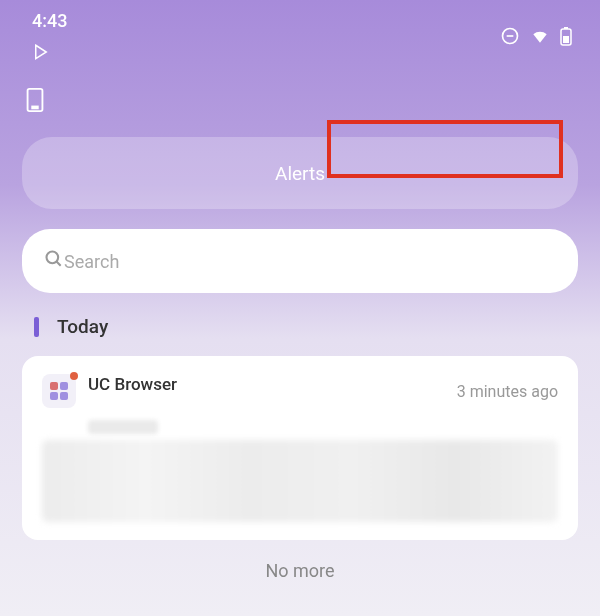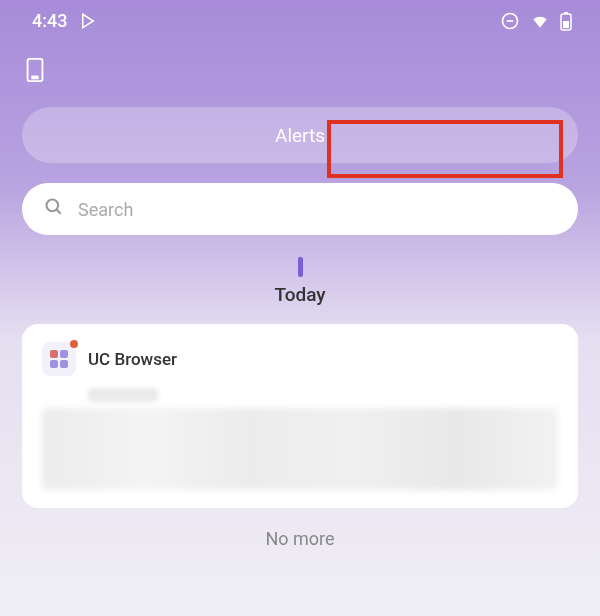--- a/index.html
+++ b/index.html
@@ -1,44 +1,44 @@
 <!DOCTYPE html>
 <html><head>
   <meta charset="utf-8">
   <style>
     * { margin: 0; padding: 0; box-sizing: border-box; font-family: -apple-system, BlinkMacSystemFont, 'Segoe UI', Roboto, sans-serif; }
     body { width: 600px; height: 616px; background: linear-gradient(to bottom, #a78bda 0%, #b9a3e0 30%, #e5dff1 55%, #f0eef5 100%); overflow: hidden; position: relative; }
     
     .status-bar { display: flex; justify-content: space-between; align-items: center; padding: 10px 28px 8px 32px; color: #fff; font-size: 18px; font-weight: 500; }
-    .status-left { display: flex; align-items: center; gap: 12px; }
+    .status-left { display: flex; gap: 12px; flex-direction: column; }
     .status-right { display: flex; align-items: center; gap: 10px; }
     .status-icon svg { display: block; }
     
     .header { display: flex; justify-content: space-between; align-items: center; padding: 18px 30px 20px 24px; }
     .page-title { color: #fff; font-size: 28px; font-weight: 400; }
     .header-icon { color: #fff; }
     
-    .tabs { display: flex; margin: 0 22px 20px 22px; background: rgba(255,255,255,0.25); border-radius: 30px; height: 56px; position: relative; }
+    .tabs { display: flex; margin: 0 22px 20px 22px; background: rgba(255,255,255,0.25); border-radius: 30px; height: 72px; position: relative; }
     .tab { flex: 1; display: flex; align-items: center; justify-content: center; font-size: 19px; color: #fff; border-radius: 30px; cursor: pointer; position: relative; }
     .tab.active { background: #fff; color: #6b52c9; font-weight: 500; position: relative; }
     .tab-badge { position: absolute; top: 18px; right: 50px; width: 8px; height: 8px; background: #e06040; border-radius: 50%; }
     .highlight-box { position: absolute; border: 4px solid #e03020; pointer-events: none; }
     
-    .search-bar { margin: 0 22px 22px 22px; background: #fff; border-radius: 28px; height: 52px; display: flex; align-items: center; padding: 0 22px; gap: 14px; }
+    .search-bar { margin: 0 22px 22px 22px; background: #fff; border-radius: 28px; height: 64px; display: flex; align-items: center; padding: 0 22px; }
     .search-icon { color: #999; }
     .search-input { border: none; outline: none; font-size: 18px; color: #888; background: transparent; flex: 1; }
     .search-input::placeholder { color: #aaa; }
     
-    .section-header { display: flex; align-items: center; gap: 6px; margin: 0 34px 18px 34px; flex-direction: column; }
+    .section-header { display: flex; align-items: center; gap: 18px; margin: 0 34px 18px 34px; }
     .section-bar { width: 5px; height: 20px; background: #7b5fd6; border-radius: 2px; }
     .section-title { font-size: 19px; color: #333; font-weight: 500; }
     
     .card { margin: 0 22px 20px 22px; background: #fff; border-radius: 16px; padding: 18px 20px; }
     .card-header { display: flex; align-items: center; justify-content: space-between; margin-bottom: 12px; }
-    .card-left { display: flex; align-items: center; gap: 12px; }
+    .card-left { display: flex; gap: 12px; }
     .app-icon { width: 34px; height: 34px; border-radius: 8px; background: #f2f0f8; display: flex; align-items: center; justify-content: center; position: relative; }
     .app-icon-dots { display: grid; grid-template-columns: 1fr 1fr; gap: 2px; }
     .app-icon-dot { width: 8px; height: 8px; border-radius: 2px; }
     .app-icon-dot:nth-child(1) { background: #d97070; }
     .app-icon-dot:nth-child(2) { background: #a090e0; }
     .app-icon-dot:nth-child(3) { background: #a090e0; }
     .app-icon-dot:nth-child(4) { background: #a090e0; }
     .app-icon-badge { position: absolute; top: -2px; right: -2px; width: 8px; height: 8px; background: #e06040; border-radius: 50%; }
     .app-name { font-size: 17px; color: #333; font-weight: 500; }
     .card-time { font-size: 16px; color: #999; }
@@ -120,18 +120,19 @@
         <div class="app-icon-dots">
           <div class="app-icon-dot"></div>
           <div class="app-icon-dot"></div>
           <div class="app-icon-dot"></div>
           <div class="app-icon-dot"></div>
         </div>
         <span class="app-icon-badge"></span>
       </div>
       <span class="app-name">UC Browser</span>
     </div>
+    <span class="card-time">3 minutes ago</span>
   </div>
   <div class="sub-line"></div>
   <div class="card-body"></div>
 </div>
 
 <div class="footer-text">No more</div>
 
 </body></html>

